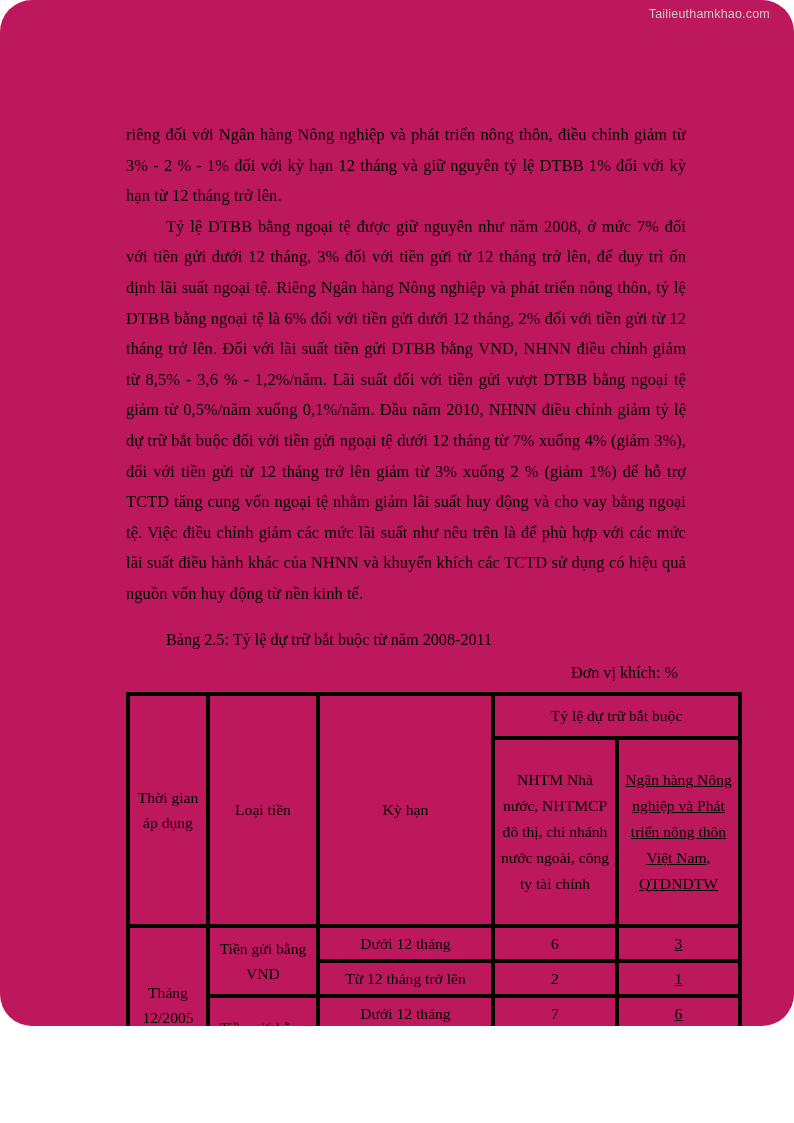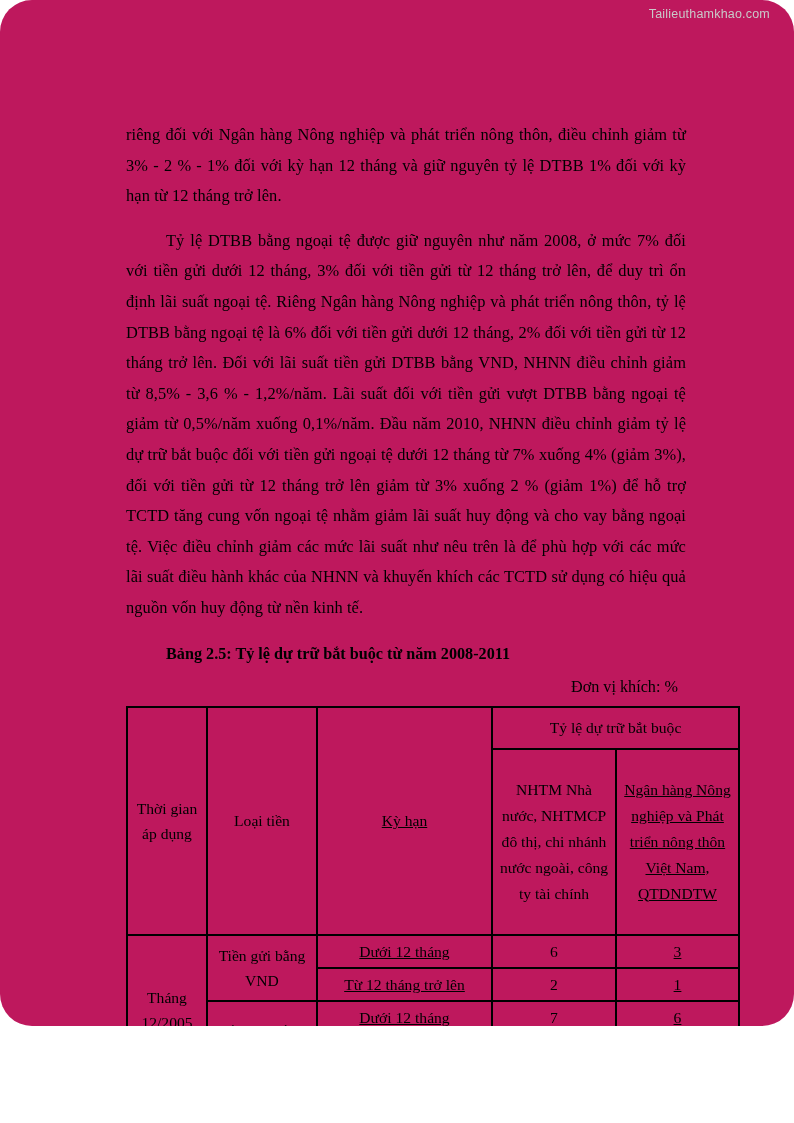--- a/index.html
+++ b/index.html
@@ -45,28 +45,28 @@
     font-size: 16.4px;
     line-height: 30.6px;
     text-align: justify;
     text-justify: inter-word;
     letter-spacing: 0.1px;
   }
   p.para.indent {
     text-indent: 40px;
   }
   p.para + p.para {
-    margin-top: 14px;
+    margin-top: 0px;
   }
 
   
   .table-caption {
     margin: 18px 0 0 40px;
     font-size: 16.2px;
-    font-weight: bold;
+    font-weight: normal;
     line-height: 24px;
     white-space: nowrap;
   }
   .unit-line {
     margin: 10px 0 8px 0;
     font-size: 16.2px;
     line-height: 22px;
     text-align: right;
     padding-right: 8px;
   }
@@ -74,29 +74,29 @@
   
   table.dtbb {
     border-collapse: collapse;
     width: 612px;
     margin-left: 0px;
     table-layout: fixed;
     font-size: 15.6px;
     line-height: 25px;
   }
   table.dtbb td {
-    border: 2px solid #000000;
+    border: 4px solid #000000;
     text-align: center;
     vertical-align: middle;
     padding: 3px 4px;
     word-wrap: break-word;
   }
   td.c-time   { width: 80px; }
   td.c-cur    { width: 110px; font-family: Liberation Serif, serif; }
-  td.c-term   { width: 175px; text-decoration: underline; }
+  td.c-term   { width: 175px; }
   td.c-nhtm   { width: 124px; }
   td.c-agri   { width: 123px; text-decoration: underline; }
 
   .hdr-group { height: 34px; }
 
   
   td.headcell { line-height: 26px; padding-top: 6px; padding-bottom: 6px; }
 
   
   .page-number {

